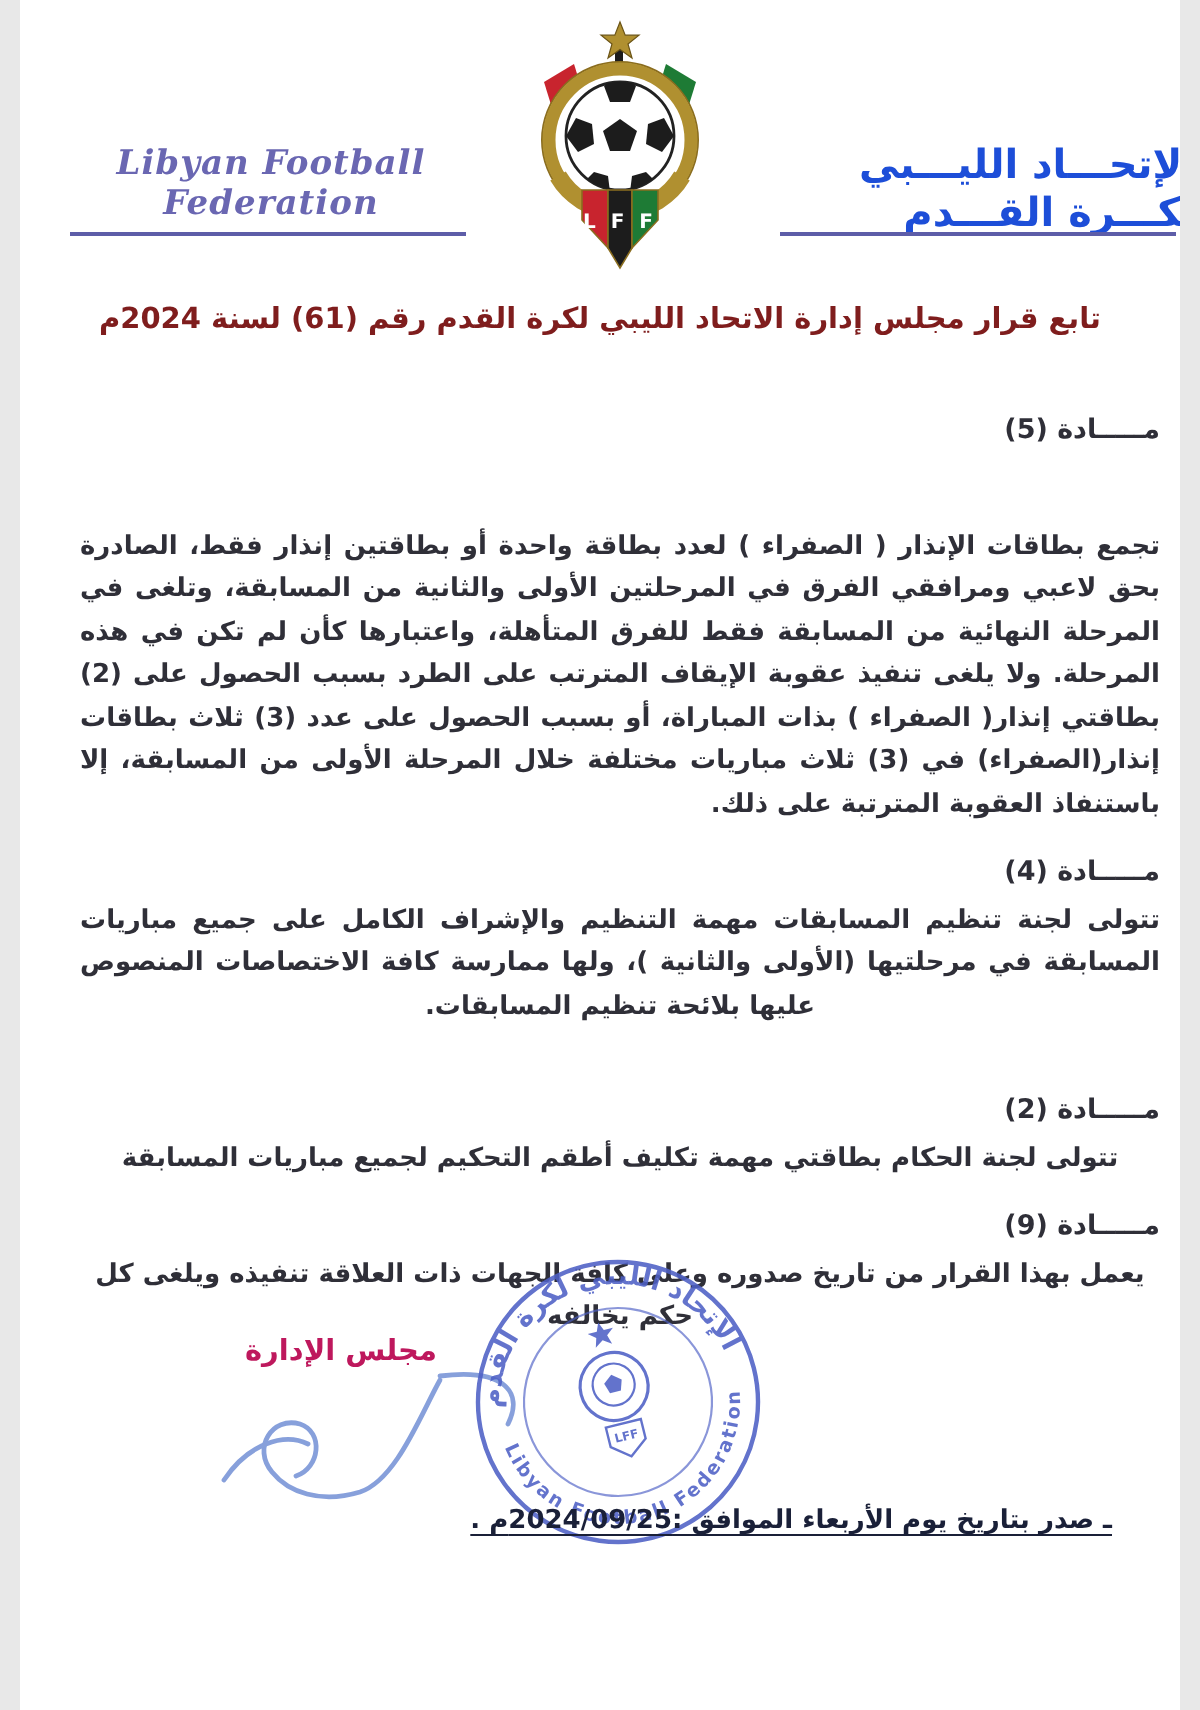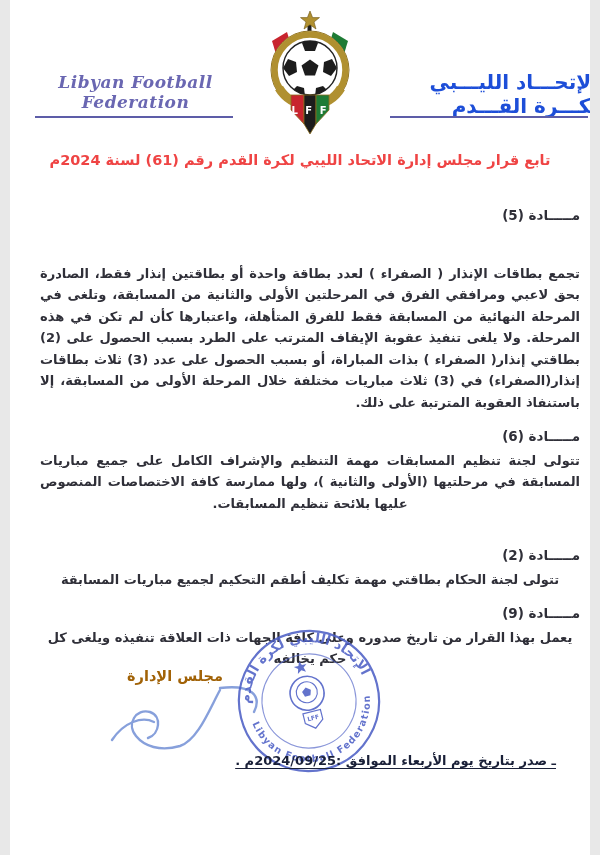--- a/index.html
+++ b/index.html
@@ -23,39 +23,39 @@
     direction:rtl; font-weight:bold; font-size:20px; color:#1d4ed8;
   }
   .hdr-ar-line {
     position:absolute; top:116px; left:380px; width:198px; height:0;
     border-top:2px solid #5d5da8;
   }
   .logo-wrap { position:absolute; top:10px; left:251px; width:98px; height:142px; }
   
   .doc-title {
     position:absolute; top:152px; left:0; width:100%; text-align:center;
-    direction:rtl; font-weight:bold; font-size:14.5px; color:#ef4444;
+    direction:rtl; font-weight:bold; font-size:14.5px; color:#7f1d1d;
   }
   
   .doc-body {
     position:absolute; top:205px; left:30px; width:540px;
     direction:rtl; color:#2f2f38; font-size:13px; font-weight:bold;
     line-height:21.5px;
   }
   .art-heading { font-size:13.5px; margin-bottom:2px; }
   .art-body { text-align:justify; }
   .art-body.last-right  { text-align-last:right;margin-top:36px; }
   .art-body.last-center { text-align-last:center; }
   .art-body.centered    { text-align:center; }
   .art { margin-bottom:13px; }
   .art.gap-after { margin-bottom:31px; }
   
   .board-label {
-    position:absolute; top:668px; left:108px; width:105px; 
-    direction:rtl; font-weight:bold; font-size:14.5px; color:#a16207;
+    position:absolute; top:668px; left:108px; width:105px; text-align:center;
+    direction:rtl; font-weight:bold; font-size:14.5px; color:#be185d;
   }
   .signature { position:absolute; top:682px; left:92px; width:165px; height:80px; }
   .stamp { position:absolute; top:626px; left:224px; width:150px; height:150px;
            transform:rotate(-14deg); opacity:.88; }
   
   .date-line {
     position:absolute; top:753px; right:34px; direction:rtl;
     font-weight:bold; font-size:13px; color:#1a2038;
     text-decoration:underline; text-underline-offset:3px;
   }
@@ -109,21 +109,21 @@
   </div>
 
   <div class="doc-title">تابع قرار مجلس إدارة الاتحاد الليبي لكرة القدم رقم (61) لسنة 2024م</div>
 
   <div class="doc-body">
     <div class="art">
       <div class="art-heading">مـــــادة (5)</div>
       <div class="art-body last-right">تجمع بطاقات الإنذار ( الصفراء ) لعدد بطاقة واحدة أو بطاقتين إنذار فقط، الصادرة بحق لاعبي ومرافقي الفرق في المرحلتين الأولى والثانية من المسابقة،  وتلغى في المرحلة النهائية من المسابقة فقط للفرق المتأهلة، واعتبارها كأن لم تكن في هذه المرحلة. ولا يلغى تنفيذ عقوبة الإيقاف المترتب على الطرد بسبب الحصول على (2) بطاقتي إنذار( الصفراء ) بذات المباراة، أو بسبب الحصول على عدد (3) ثلاث بطاقات إنذار(الصفراء) في (3) ثلاث مباريات مختلفة خلال المرحلة الأولى من المسابقة، إلا باستنفاذ العقوبة المترتبة على ذلك.</div>
     </div>
     <div class="art gap-after">
-      <div class="art-heading">مـــــادة (6)</div>
+      <div class="art-heading">مـــــادة (4)</div>
       <div class="art-body last-center">تتولى لجنة تنظيم المسابقات مهمة التنظيم والإشراف الكامل على جميع مباريات المسابقة في مرحلتيها (الأولى والثانية )، ولها ممارسة كافة الاختصاصات المنصوص عليها بلائحة تنظيم المسابقات.</div>
     </div>
     <div class="art">
       <div class="art-heading">مـــــادة (2)</div>
       <div class="art-body centered">تتولى لجنة الحكام بطاقتي مهمة تكليف أطقم التحكيم لجميع مباريات المسابقة</div>
     </div>
     <div class="art">
     </div>
     <div class="art">
       <div class="art-heading">مـــــادة (9)</div>

